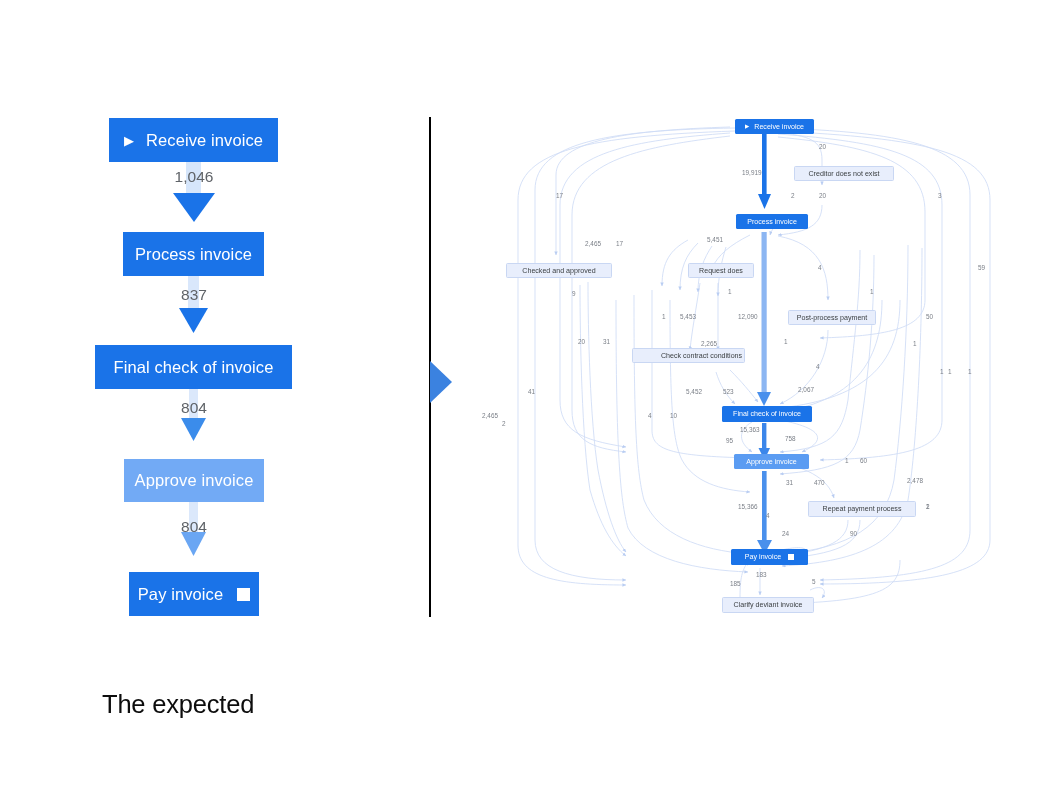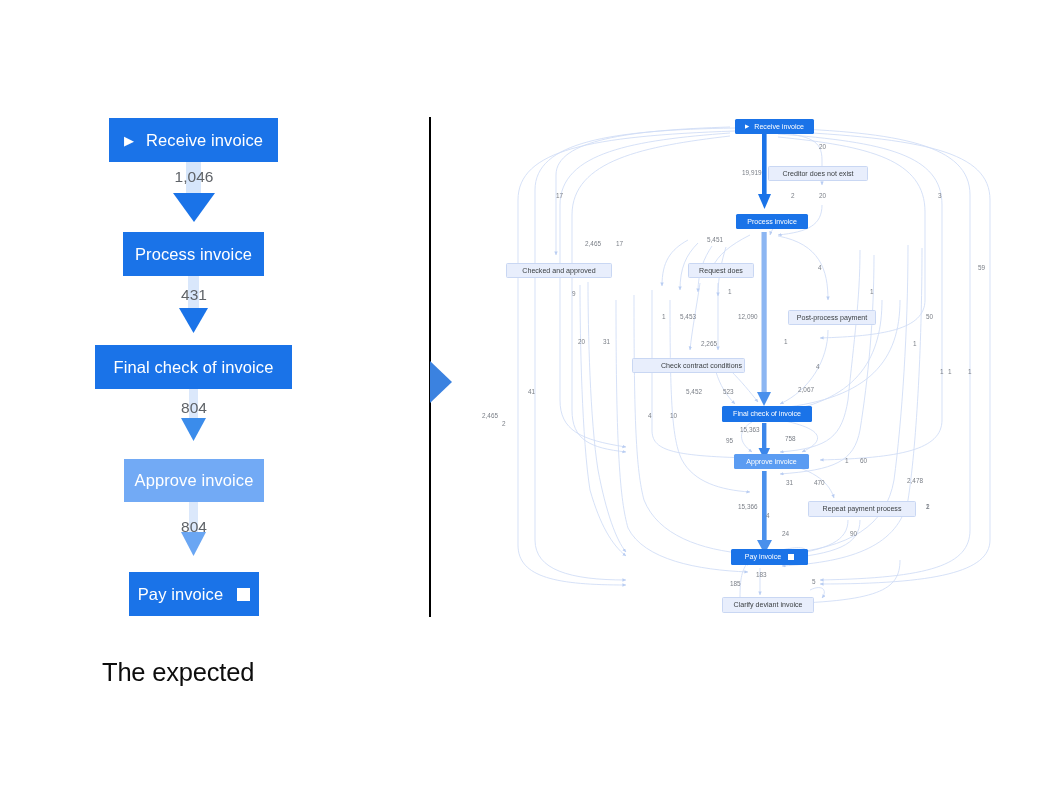--- a/index.html
+++ b/index.html
@@ -74,21 +74,21 @@
     <div class="ev-node light" style="left:124px;top:459px;width:140px;height:43px;">
       <span>Approve invoice</span>
     </div>
 
     <div class="ev-node dark" style="left:129px;top:572px;width:130px;height:44px;">
       <span>Pay invoice</span>
       <span class="stopsq"></span>
     </div>
 
     <div class="ev-label" style="left:144px;top:168px;width:100px;">1,046</div>
-    <div class="ev-label" style="left:144px;top:286px;width:100px;">431</div>
+    <div class="ev-label" style="left:144px;top:286px;width:100px;">837</div>
     <div class="ev-label" style="left:144px;top:399px;width:100px;">804</div>
     <div class="ev-label" style="left:144px;top:518px;width:100px;">804</div>
   </div>
 
   <div id="divider-line"></div>
   <div id="divider-arrow"></div>
 
   <div id="actual-panel">
 
     <svg id="actual-svg" width="621" height="640">
@@ -177,41 +177,41 @@
         <rect x="332" y="471" width="4.6" height="72" fill="#4a90ec"></rect>
         <polygon points="327,540 342,540 334.5,554" fill="#4a90ec"></polygon>
       </g>
     </svg>
 
     <div class="an-node dark" style="left:305px;top:119px;width:79px;height:15px;">
       <span class="play">▶</span>
       <span>Receive invoice</span>
     </div>
 
-    <div class="an-node pale" style="left:338px;top:166px;width:100px;height:15px;">
+    <div class="an-node pale" style="left:364px;top:166px;width:100px;height:15px;">
       <span>Creditor does not exist</span>
     </div>
 
     <div class="an-node dark" style="left:306px;top:214px;width:72px;height:15px;">
       <span>Process invoice</span>
     </div>
 
     <div class="an-node pale" style="left:76px;top:263px;width:106px;height:15px;text-align:right;">
       <span>Checked and approved</span>
     </div>
 
     <div class="an-node pale" style="left:258px;top:263px;width:66px;height:15px;">
       <span>Request does</span>
     </div>
 
     <div class="an-node pale" style="left:358px;top:310px;width:88px;height:15px;">
       <span>Post-process payment</span>
     </div>
 
-    <div class="an-node pale" style="left:202px;top:358px;width:113px;height:15px;padding-left:26px;">
+    <div class="an-node pale" style="left:202px;top:348px;width:113px;height:15px;padding-left:26px;">
       <span>Check contract conditions</span>
     </div>
 
     <div class="an-node dark" style="left:292px;top:406px;width:90px;height:16px;">
       <span>Final check of invoice</span>
     </div>
 
     <div class="an-node mid" style="left:304px;top:454px;width:75px;height:15px;">
       <span>Approve invoice</span>
     </div>
@@ -276,15 +276,15 @@
     <div class="an-elabel" style="left:308px;top:503px;">15,366</div>
     <div class="an-elabel" style="left:336px;top:512px;">4</div>
     <div class="an-elabel" style="left:496px;top:503px;">2</div>
     <div class="an-elabel" style="left:352px;top:530px;">24</div>
     <div class="an-elabel" style="left:420px;top:530px;">90</div>
     <div class="an-elabel" style="left:326px;top:571px;">183</div>
     <div class="an-elabel" style="left:300px;top:580px;">185</div>
     <div class="an-elabel" style="left:382px;top:578px;">5</div>
   </div>
 
-  <div class="caption" style="left:102px;top:658px;">The expected</div>
+  <div class="caption" style="left:102px;top:690px;">The expected</div>
 
 </div>
 
 </body></html>

